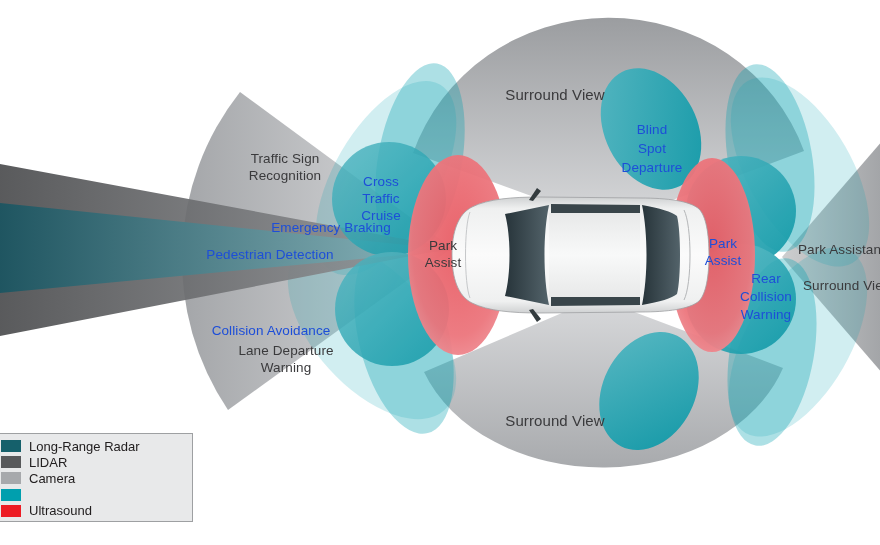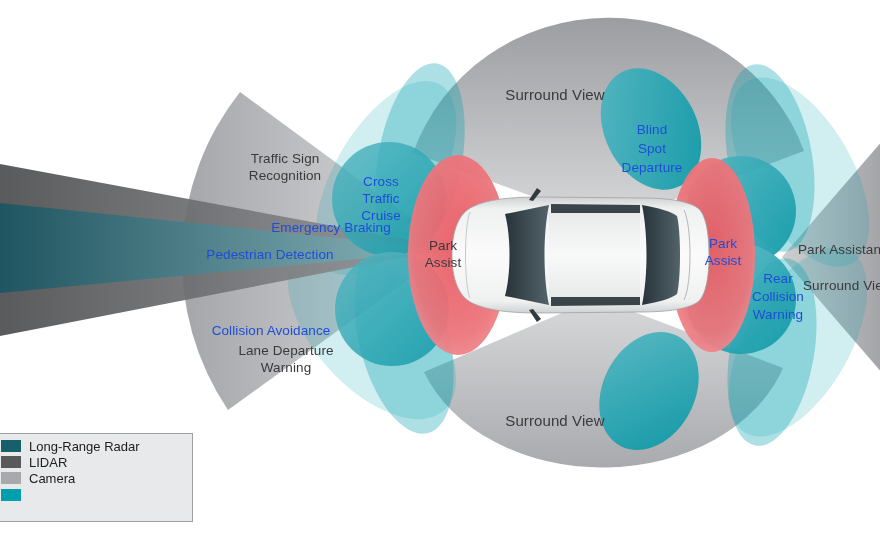--- a/index.html
+++ b/index.html
@@ -169,21 +169,21 @@
   </div>
   <div class="lbl" style="left:652px;top:148px;line-height:19px;">
     <span>Blind</span>
     <span>Spot</span>
     <span>Departure</span>
   </div>
   <div class="lbl" style="left:723px;top:252px;">
     <span>Park</span>
     <span>Assist</span>
   </div>
-  <div class="lbl" style="left:766px;top:297px;line-height:18px;margin-left:12px;">
+  <div class="lbl" style="left:766px;top:297px;line-height:18px;">
     <span>Rear</span>
     <span>Collision</span>
     <span>Warning</span>
   </div>
   <div class="lbl dark left-anchor" style="left:798px;top:249px;">
     <span>Park Assistance</span>
   </div>
   <div class="lbl dark left-anchor" style="left:803px;top:285px;">
     <span>Surround View</span>
   </div>
@@ -197,15 +197,19 @@
       <span class="leg-swatch" style="background-color: rgb(88, 89, 91);"></span>
       <span class="leg-label">LIDAR</span>
     </div>
     <div class="leg-row">
       <span class="leg-swatch" style="background-color: rgb(167, 169, 172);"></span>
       <span class="leg-label">Camera</span>
     </div>
     <div class="leg-row">
       <span class="leg-swatch" style="background-color: rgb(0, 159, 174);"></span>
     </div>
+    <div class="leg-row">
+      <span class="leg-swatch" style="background-color: rgb(237, 28, 36);"></span>
+      <span class="leg-label">Ultrasound</span>
+    </div>
   </div>
 
 </div>
 
 </body></html>

